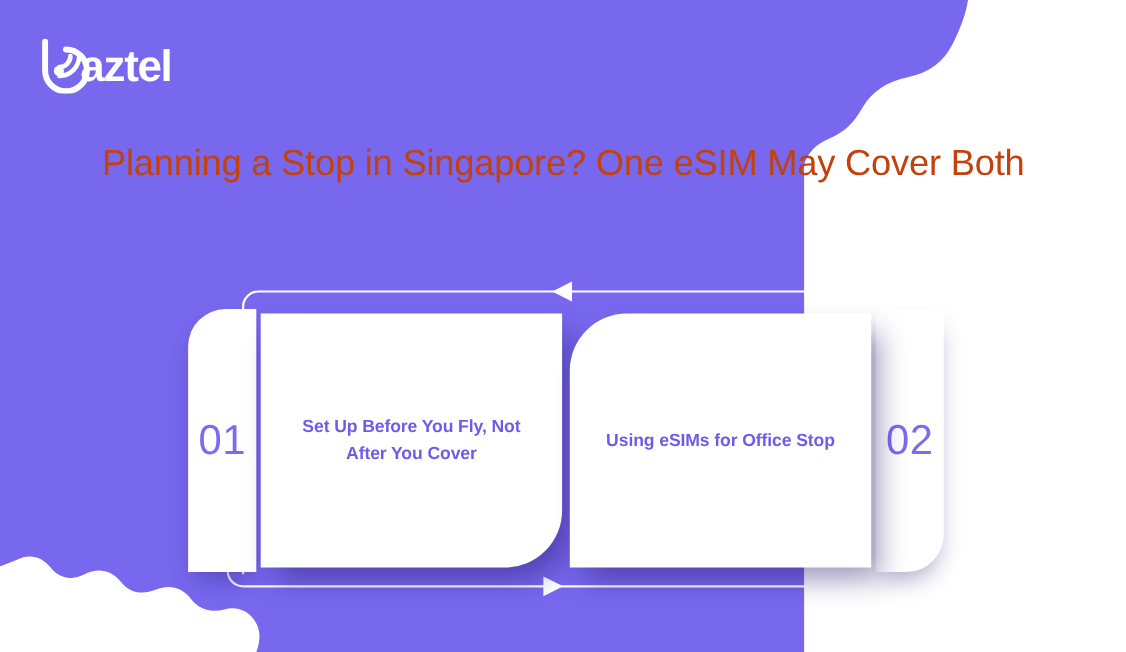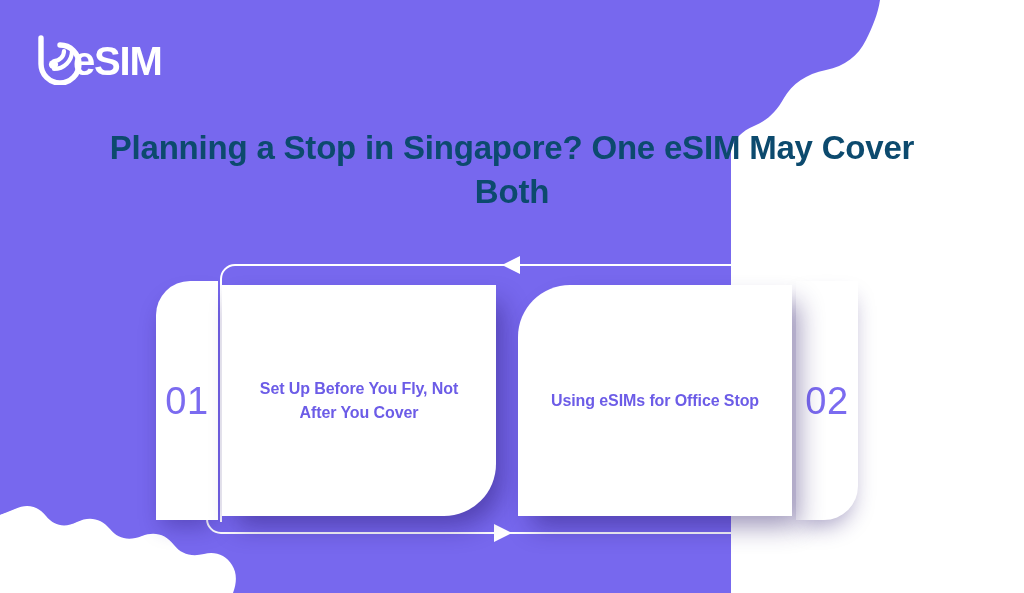--- a/index.html
+++ b/index.html
@@ -47,23 +47,23 @@
     margin-left: -13px;
     margin-top: 3px;
   }
   
   #headline {
     position: absolute;
     left: 92px;
     top: 126px;
     width: 840px;
     text-align: center;
-    color: #0c4a6e;
+    color: #c2410c;
     font-size: 33px;
-    font-weight: 700;
+    font-weight: 400;
     line-height: 1.32;
     letter-spacing: -0.2px;
   }
   
   #diagram {
     position: absolute;
     left: 0;
     top: 0;
     width: 1024px;
     height: 593px;
@@ -74,21 +74,21 @@
     top: 0;
     width: 1024px;
     height: 593px;
     pointer-events: none;
   }
   .unit {
     position: absolute;
     top: 281px;
     height: 239px;
   }
-  #unit-01 { left: 156px; width: 276px; }
+  #unit-01 { left: 171px; width: 276px; }
   #unit-02 { left: 518px; width: 340px; }
 
   .badge-panel {
     position: absolute;
     top: 0;
     width: 62px;
     height: 239px;
     background: #ffffff;
     display: flex;
     align-items: center;
@@ -193,21 +193,21 @@
 
   <div id="logo">
     <svg id="logo-mark" width="52" height="52" viewBox="0 0 52 52">
 
       <path d="M7,5 L7,31 A19,19 0 1 0 26,12" fill="none" stroke="#ffffff" stroke-width="5.4" stroke-linecap="round"></path>
 
       <path d="M20,28 A10,10 0 0 0 30,18" fill="none" stroke="#ffffff" stroke-width="4.2" stroke-linecap="round"></path>
       <path d="M20,36 A18,18 0 0 0 38,18" fill="none" stroke="#ffffff" stroke-width="4.2" stroke-linecap="round"></path>
       <circle cx="19.5" cy="31.5" r="4.6" fill="#ffffff"></circle>
     </svg>
-    <span id="logo-text">eSIM</span>
+    <span id="logo-text">aztel</span>
   </div>
 
   <div id="headline">Planning a Stop in Singapore? One eSIM May Cover Both</div>
 
   <div id="diagram">
 
     <svg id="connectors" viewBox="0 0 1024 593">
 
       <path d="M221,522 L221,279 A14,14 0 0 1 235,265 L789,265 A14,14 0 0 1 803,279 L803,522" fill="none" stroke="#ffffff" stroke-width="2" stroke-linejoin="round"></path>
 

